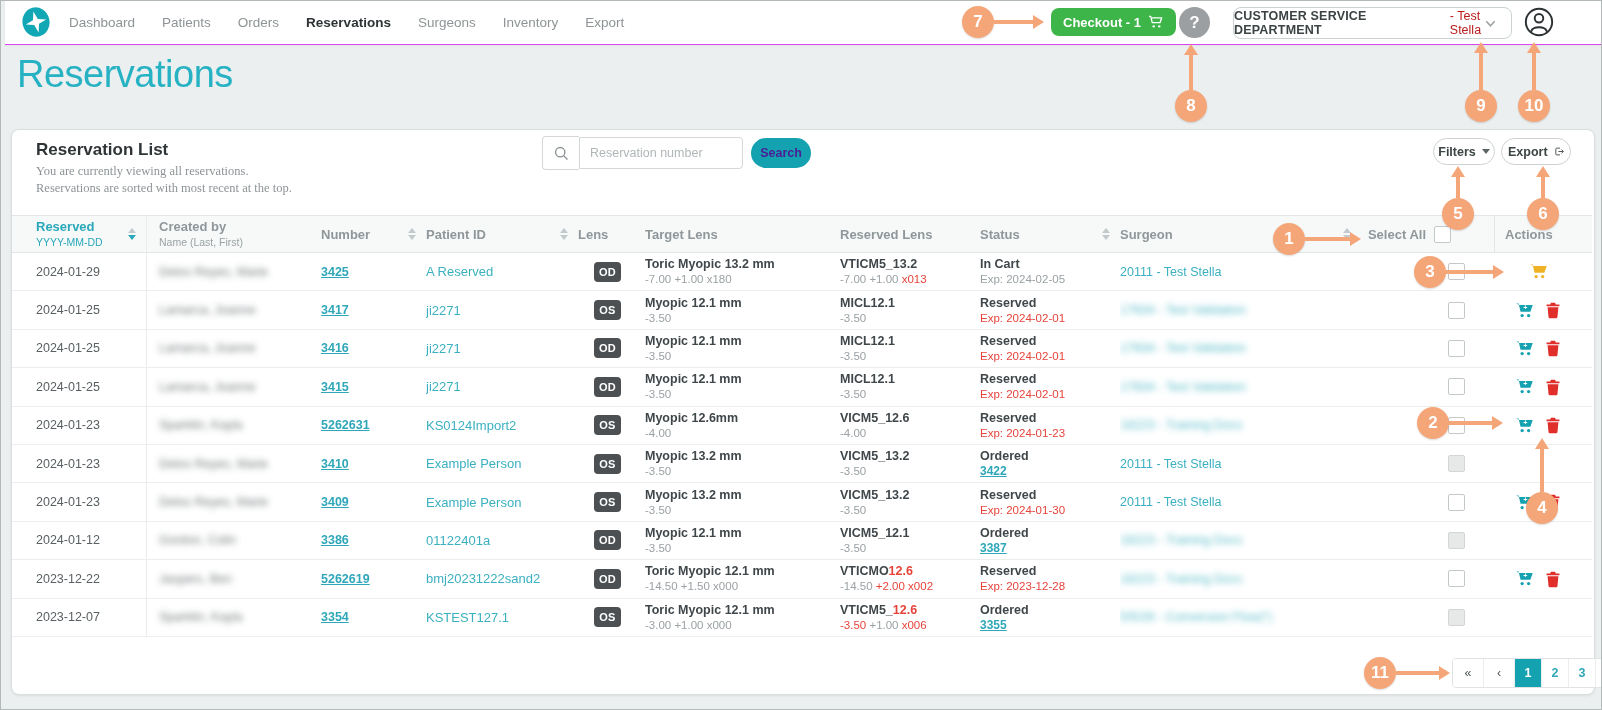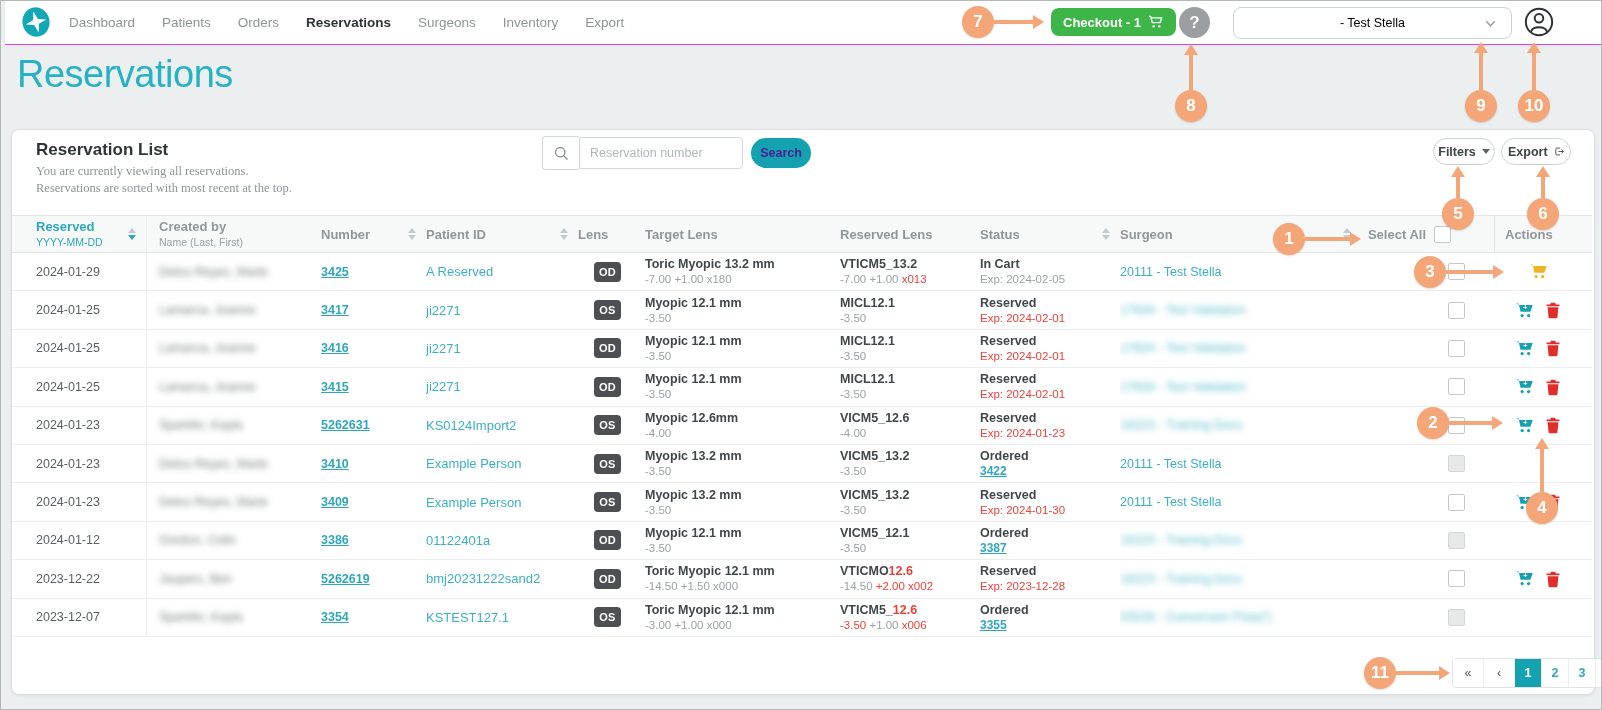--- a/index.html
+++ b/index.html
@@ -8,21 +8,21 @@
   
   .topnav{position:absolute;left:4px;top:0;width:100%;height:43px;background:#fff;border-bottom:1px solid #d946ef;box-shadow:0 1px 2px rgba(0,0,0,.05);}
   .logo{position:absolute;left:16px;top:5px;}
   .navitems{position:absolute;left:64px;top:0;height:43px;display:flex;align-items:center;gap:27px;}
   .navitem{font-size:13.5px;color:#8e9496;cursor:pointer;}
   .navitem.active{color:#2e3436;font-weight:bold;}
   .checkout-btn{position:absolute;left:1046px;top:7px;height:28px;padding:0 12px;background:#3eb549;border:none;border-radius:8px;color:#fff;font-weight:bold;font-size:13px;display:flex;align-items:center;gap:7px;cursor:pointer;font-family:inherit;}
   .help-btn{position:absolute;left:1174px;top:6px;width:31px;height:31px;border-radius:50%;background:#9b9fa1;color:#fff;font-weight:bold;font-size:17px;display:flex;align-items:center;justify-content:center;cursor:pointer;}
   .account-dd{position:absolute;left:1228px;top:6px;width:277px;height:30px;background:#fff;border:1px solid #ccd1d1;border-radius:8px;display:flex;align-items:center;justify-content:center;gap:5px;cursor:pointer;}
   .acct-dept{font-size:12.5px;font-weight:bold;color:#3c4345;letter-spacing:.2px;}
-  .acct-user{font-size:12.5px;color:#000000;}
+  .acct-user{font-size:12.5px;color:#b91c1c;}
   .acct-chev{position:absolute;right:14px;top:9px;}
   .avatar{position:absolute;left:1519px;top:6px;width:30px;height:30px;cursor:pointer;}
 
   
   .page-title{position:absolute;left:16px;top:52px;font-size:38px;color:#27b2c4;font-weight:400;letter-spacing:-.5px;}
 
   .card{position:absolute;left:10px;top:128px;width:1582px;height:564px;background:#fff;border:1px solid #dcdfdf;border-radius:8px;box-shadow:0 1px 3px rgba(0,0,0,.07);}
   .panel-title{position:absolute;left:24px;top:10px;font-size:17px;font-weight:bold;color:#2f3537;}
   .panel-sub{position:absolute;left:24px;top:33px;font-size:12.5px;color:#8d9496;line-height:17px;font-family:Liberation Serif, serif;}
 
@@ -120,20 +120,21 @@
         <circle cx="8.6" cy="18.5" r="1.8" fill="#fff"></circle>
           <circle cx="16.8" cy="18.5" r="1.8" fill="#fff"></circle>
       </svg>
     </button>
 
     <div class="help-btn">
       <span>?</span>
     </div>
 
     <div class="account-dd">
+      <span class="acct-dept">CUSTOMER SERVICE DEPARTMENT</span>
       <span class="acct-user">- Test Stella</span>
       <svg class="acct-chev" width="13" height="13" viewBox="0 0 14 14">
         <path d="M2.5 4.5 L7 9.5 L11.5 4.5" fill="none" stroke="#9aa0a3" stroke-width="1.6"></path>
       </svg>
     </div>
 
     <div class="avatar">
       <svg viewBox="0 0 28 28" width="30" height="30">
         <circle cx="14" cy="14" r="12.3" fill="none" stroke="#2c3133" stroke-width="1.8"></circle>
         <circle cx="14" cy="10.5" r="4" fill="none" stroke="#2c3133" stroke-width="1.8"></circle>

